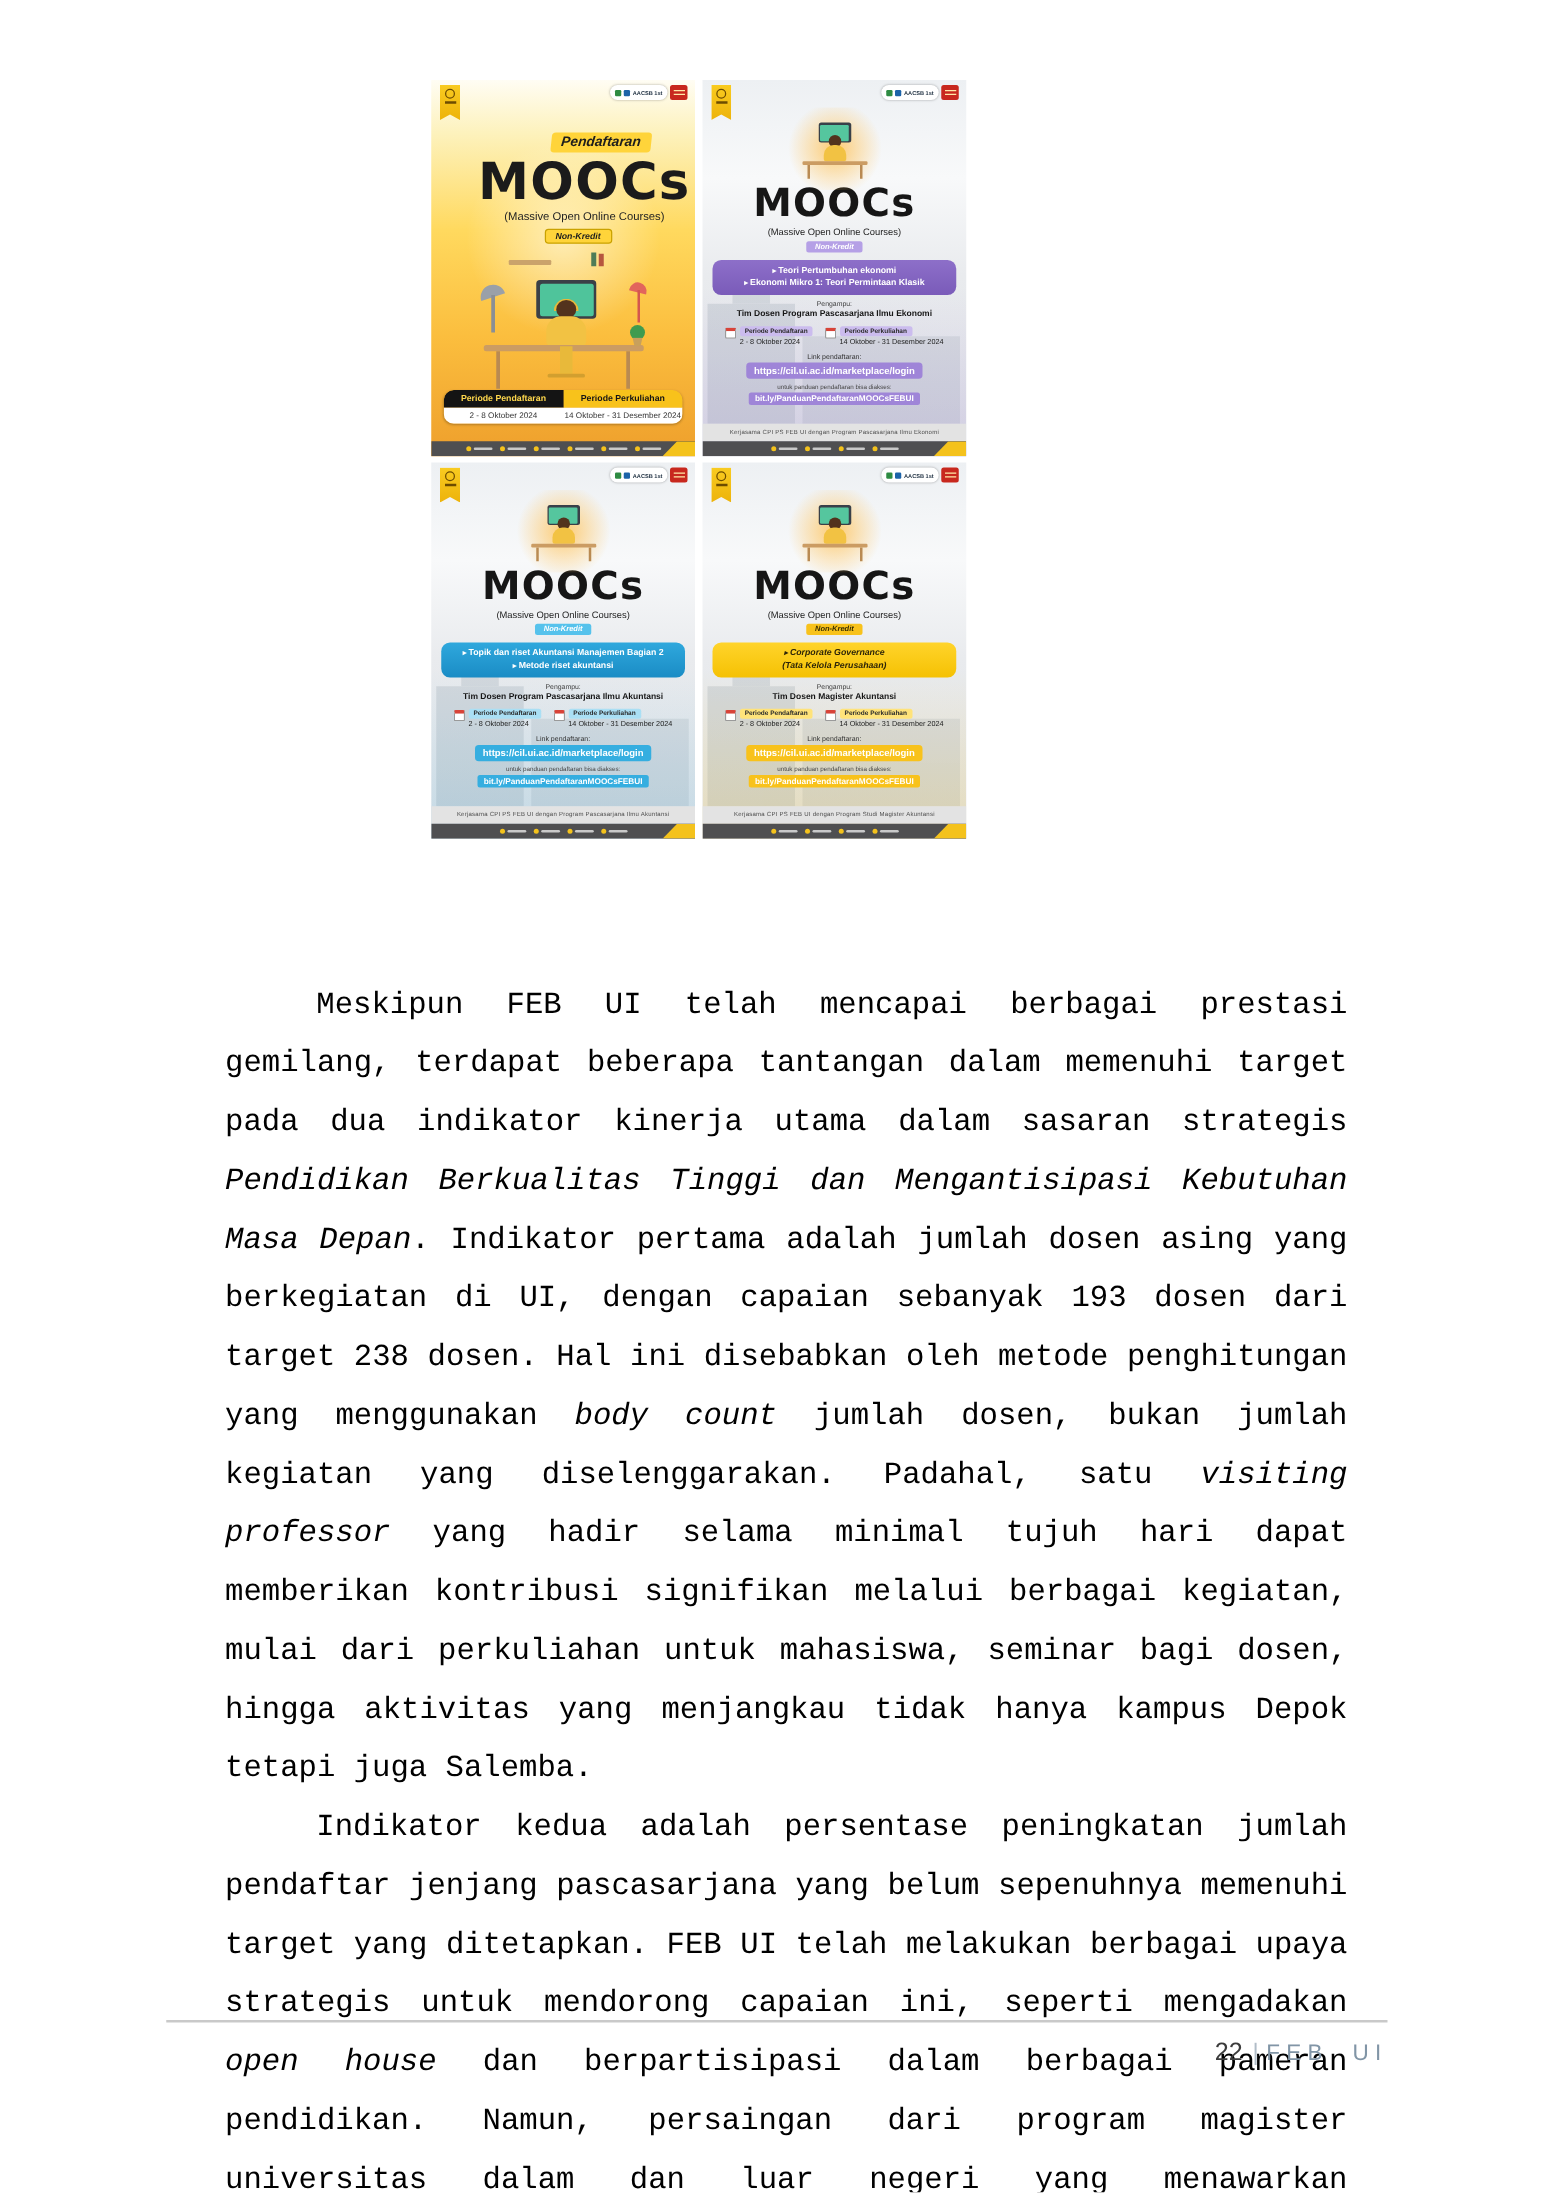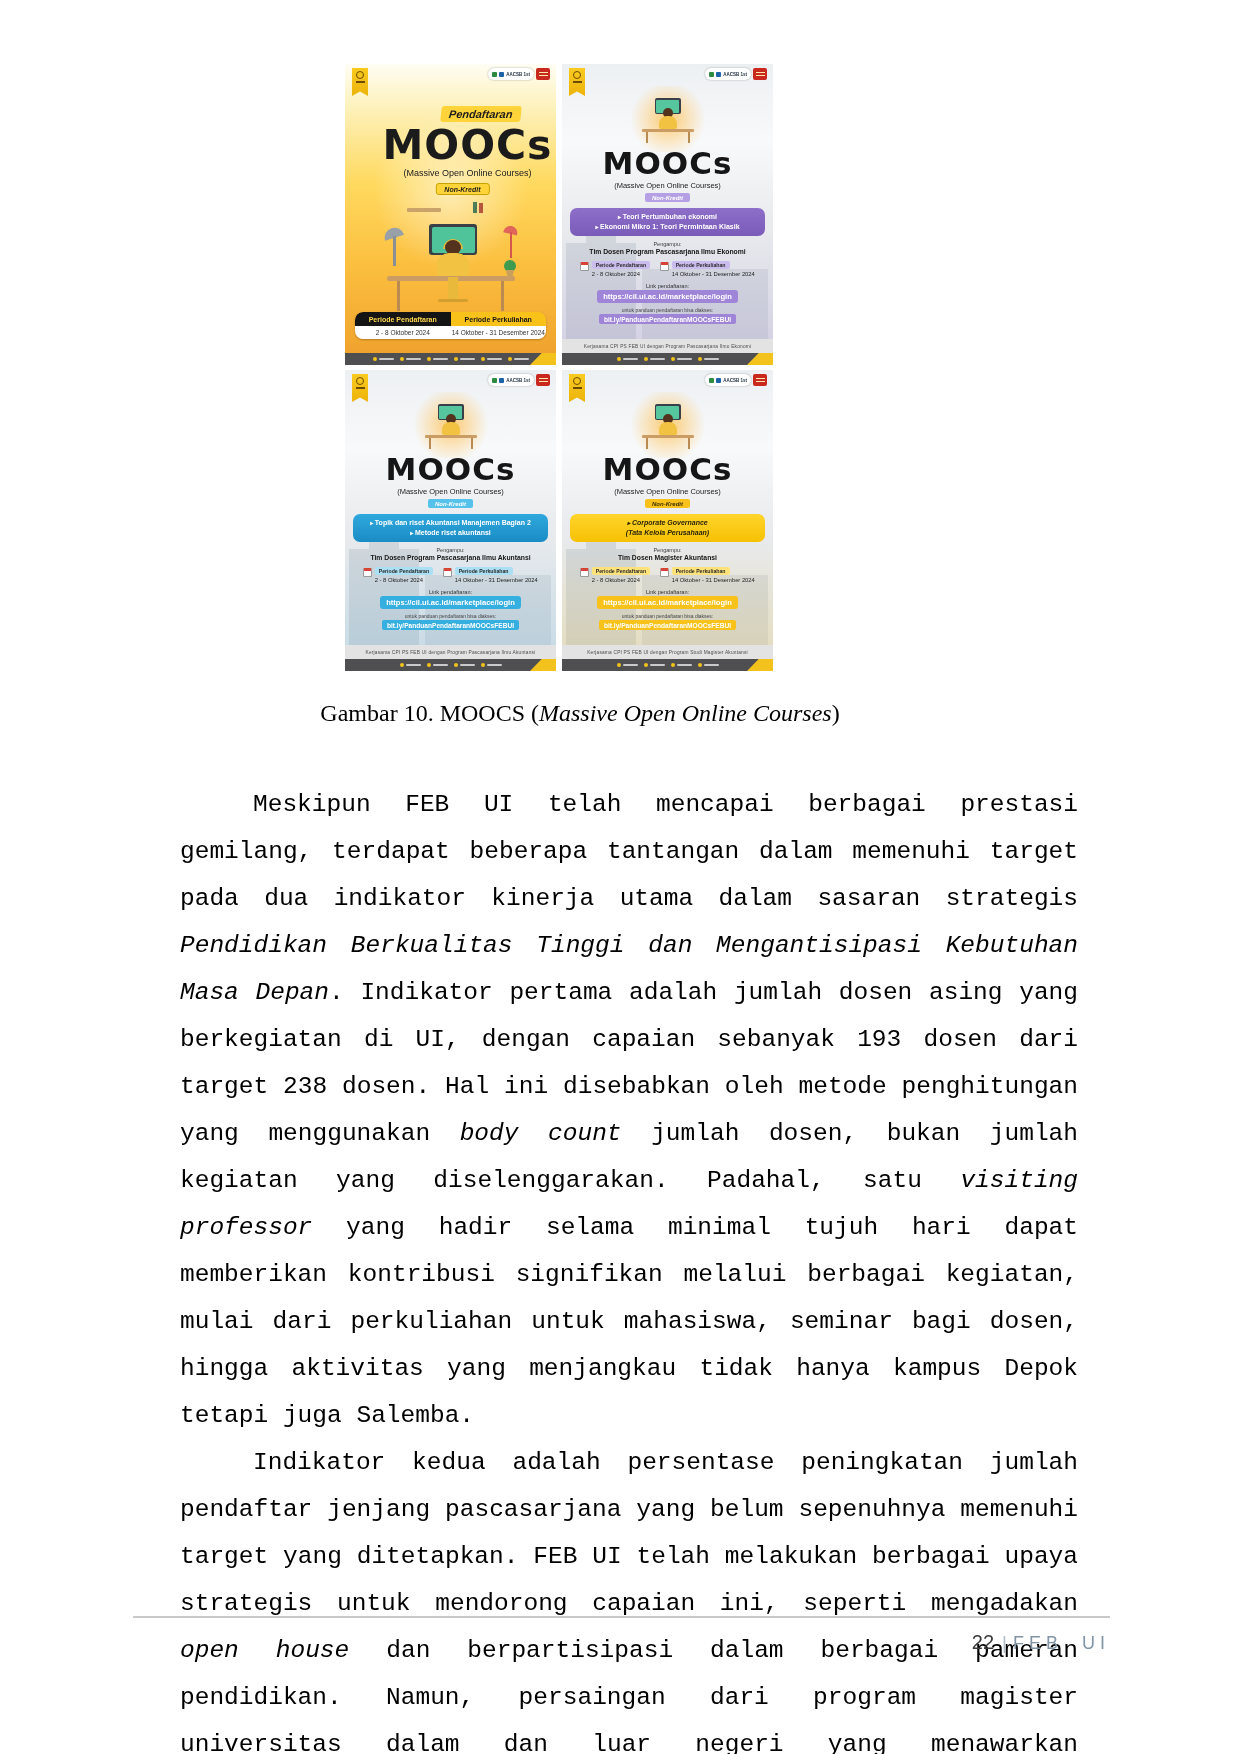--- a/index.html
+++ b/index.html
@@ -530,23 +530,20 @@
           </span>
         <span class="s-item">
             <i class="s-dot"></i>
             <i class="s-strip"></i>
           </span>
         <span class="s-corner"></span>
       </div>
     </div>
   </div>
 
-  <div class="caption">
-    <span>Gambar 10. MOOCS (</span><span class="it">Massive Open Online Courses</span><span>)</span>
-  </div>
 
   <div class="content">
     <p><span>Meskipun FEB UI telah mencapai berbagai prestasi gemilang, terdapat beberapa tantangan dalam memenuhi target pada dua indikator kinerja utama dalam sasaran strategis </span><span class="it">Pendidikan Berkualitas Tinggi dan Mengantisipasi Kebutuhan Masa Depan</span><span>. Indikator pertama adalah jumlah dosen asing yang berkegiatan di UI, dengan capaian sebanyak 193 dosen dari target 238 dosen. Hal ini disebabkan oleh metode penghitungan yang menggunakan </span><span class="it">body count</span><span> jumlah dosen, bukan jumlah kegiatan yang diselenggarakan. Padahal, satu </span><span class="it">visiting professor</span><span> yang hadir selama minimal tujuh hari dapat memberikan kontribusi signifikan melalui berbagai kegiatan, mulai dari perkuliahan untuk mahasiswa, seminar bagi dosen, hingga aktivitas yang menjangkau tidak hanya kampus Depok tetapi juga Salemba.</span></p>
     <p><span>Indikator kedua adalah persentase peningkatan jumlah pendaftar jenjang pascasarjana yang belum sepenuhnya memenuhi target yang ditetapkan. FEB UI telah melakukan berbagai upaya strategis untuk mendorong capaian ini, seperti mengadakan </span><span class="it">open house</span><span> dan berpartisipasi dalam berbagai pameran pendidikan. Namun, persaingan dari program magister universitas dalam dan luar negeri yang menawarkan fleksibilitas melalui pembelajaran penuh daring menjadi tantangan tersendiri. Meski demikian, FEB UI terus berkomitmen untuk mengembangkan strategi inovatif agar program pascasarjana dapat semakin menarik minat calon mahasiswa.</span></p>
   </div>
 
   <div class="footer-line"></div>
   <div class="page-footer">
     <span class="pnum">22</span><span class="psep">|</span><span class="pbrand">FEB UI</span>
   </div>

